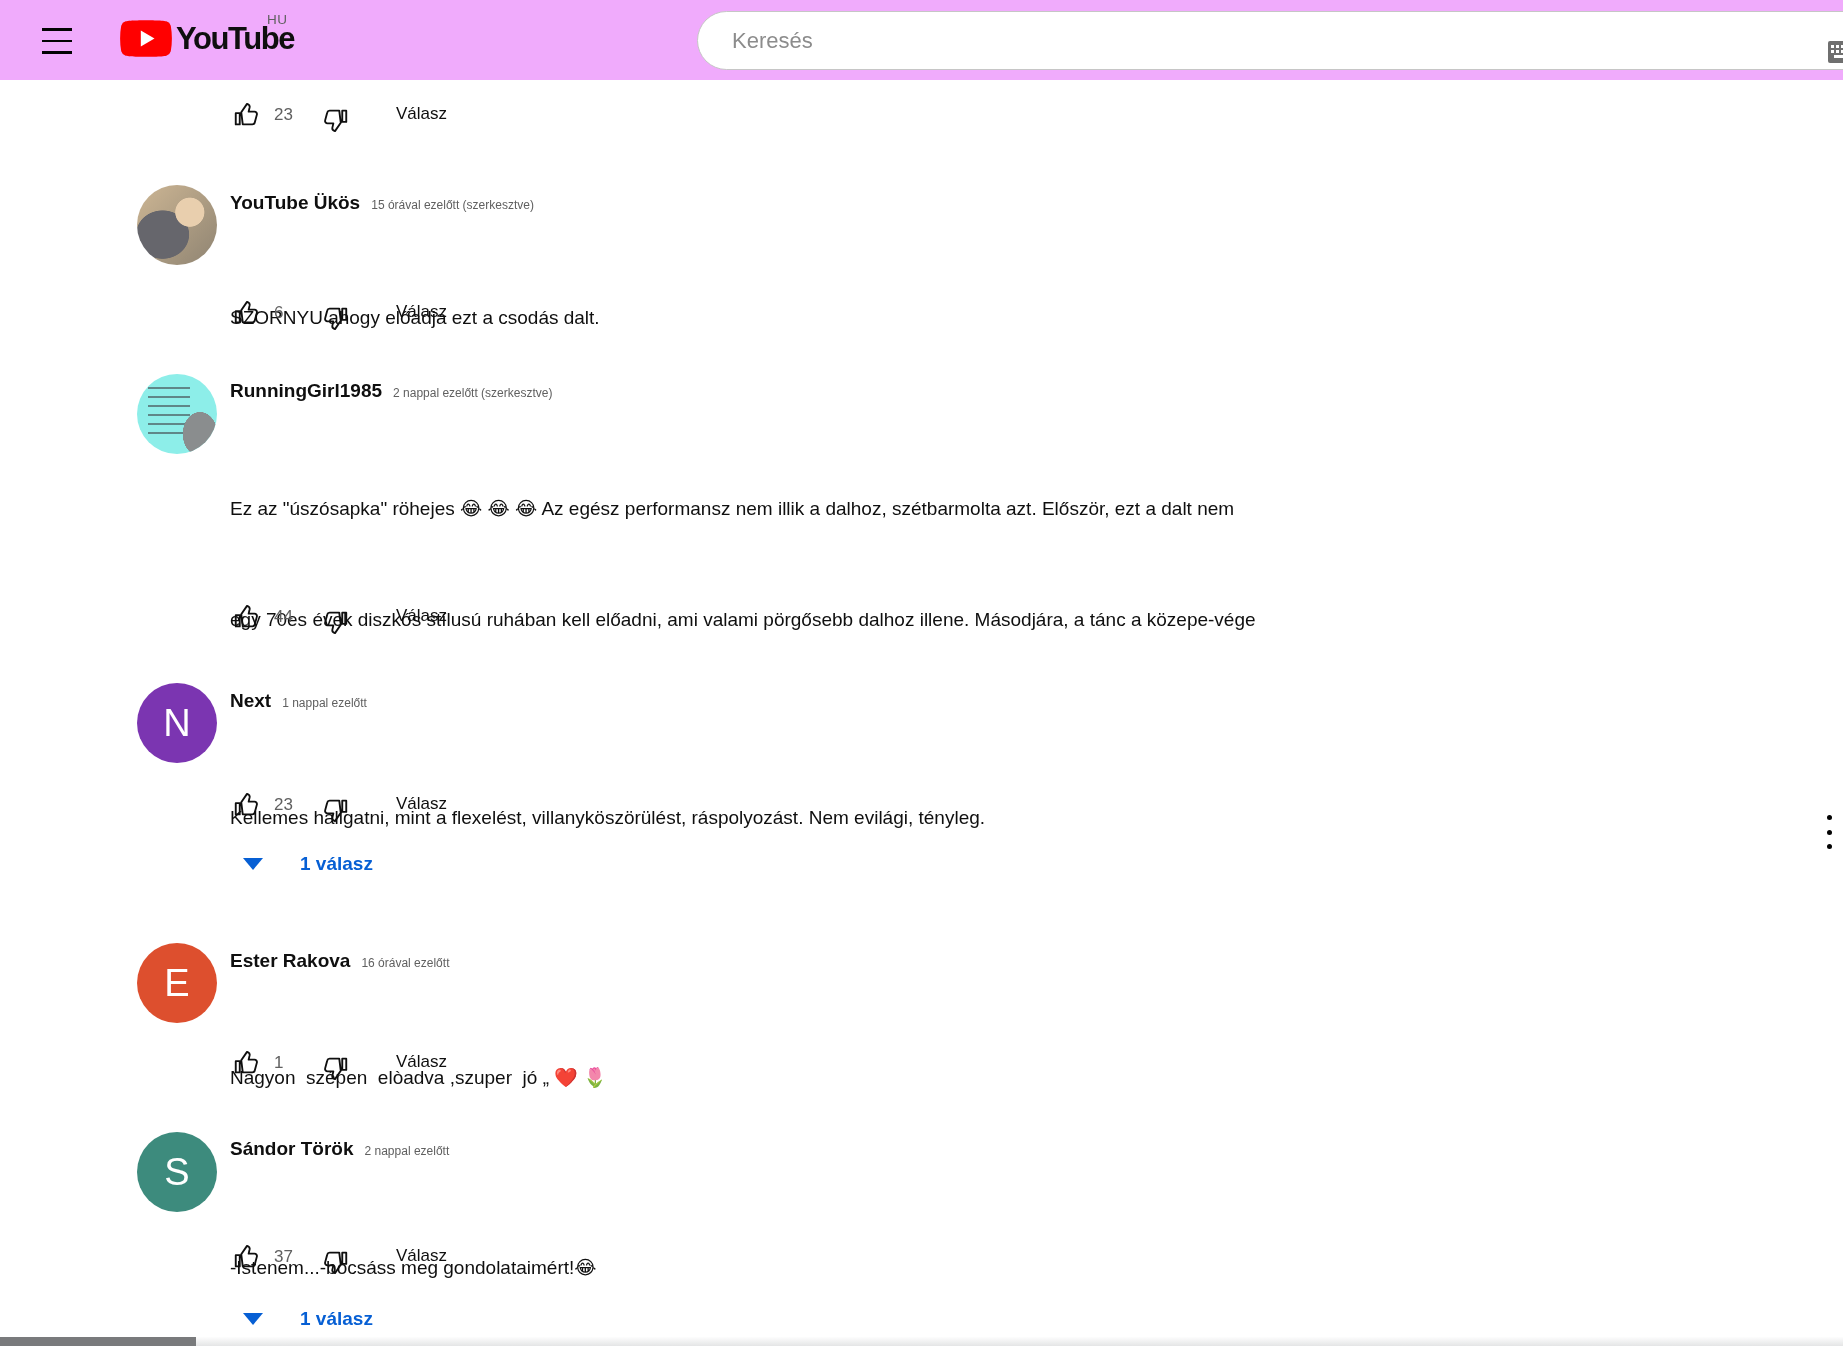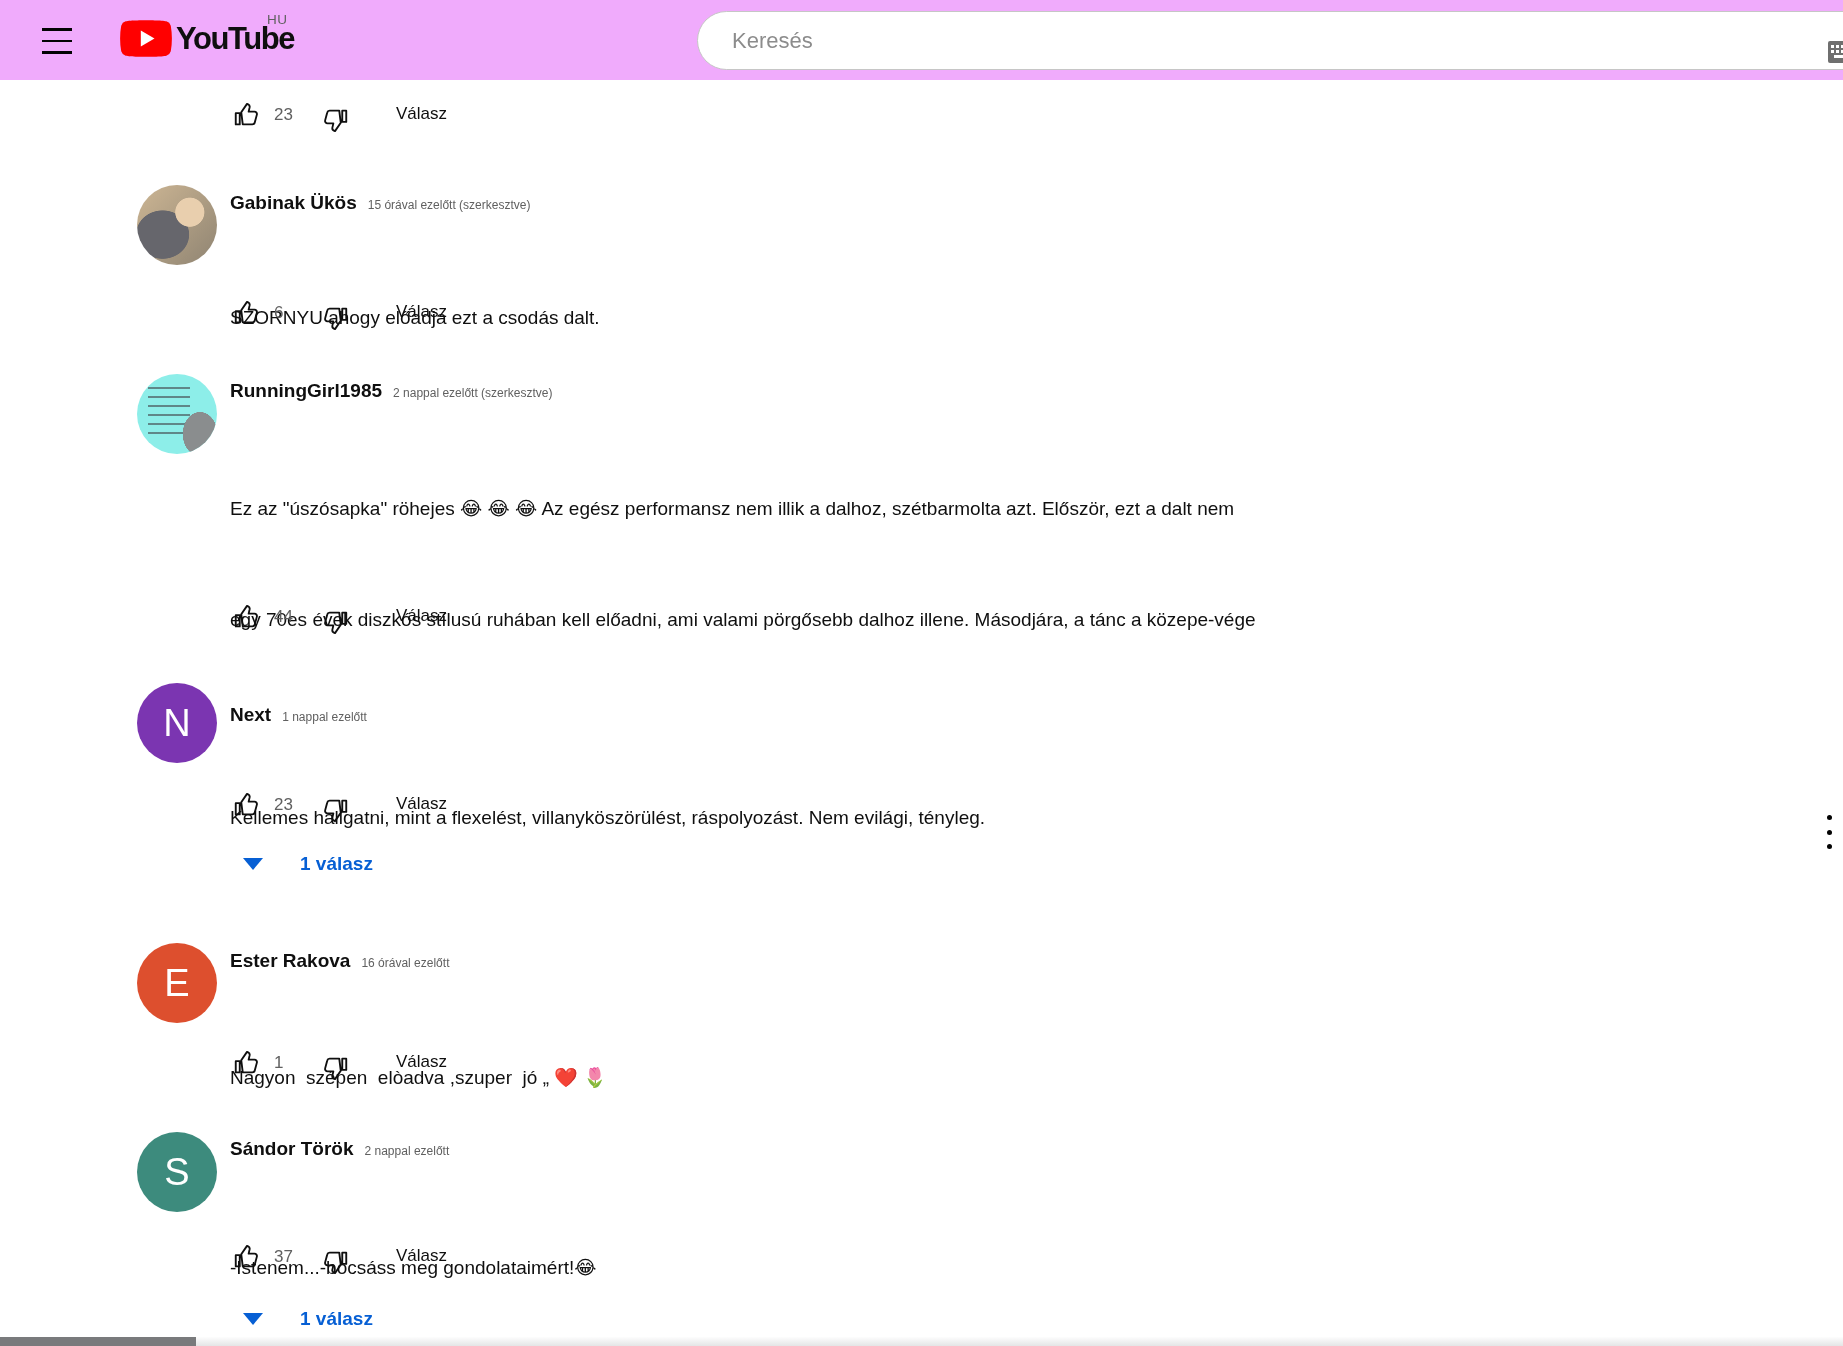--- a/index.html
+++ b/index.html
@@ -110,21 +110,21 @@
             <path d="M3 10.5h3.2v9H3zM8.6 19.5h7.7c.9 0 1.7-.6 1.9-1.5l1.7-6.3c.3-1.2-.6-2.4-1.9-2.4h-4.7l.8-3.4c.2-1-.3-2-1.2-2.4l-.9-.4-4.6 6.7z" fill="none" stroke="currentColor" stroke-width="1.5" stroke-linejoin="round"></path>
           </svg>
       </span>
       <span class="act-reply">Válasz</span>
     </div>
   </div>
 
   <div class="comment" style="top:185px">
     <div class="avatar avatar-photo-ibolya"></div>
     <div class="meta" style="top:7px">
-      <span class="author">Gabinak Ükös</span>
+      <span class="author">YouTube Ükös</span>
       <span class="time">15 órával ezelőtt (szerkesztve)</span>
     </div>
     <div class="ctext" style="top:40px">
       <div>SZORNYU ahogy előadja ezt a csodás dalt.</div>
     </div>
     <div class="actions" style="top:113px">
       <span class="act-like">
         <svg width="30" height="30" viewBox="0 0 24 24">
             <path d="M3 10.5h3.2v9H3zM8.6 19.5h7.7c.9 0 1.7-.6 1.9-1.5l1.7-6.3c.3-1.2-.6-2.4-1.9-2.4h-4.7l.8-3.4c.2-1-.3-2-1.2-2.4l-.9-.4-4.6 6.7z" fill="none" stroke="currentColor" stroke-width="1.5" stroke-linejoin="round"></path>
           </svg>
@@ -162,21 +162,21 @@
           </svg>
       </span>
       <span class="act-reply">Válasz</span>
     </div>
   </div>
 
   <div class="comment" style="top:683px">
     <div class="avatar" style="background: rgb(123, 53, 177);">
       <span>N</span>
     </div>
-    <div class="meta" style="top:21px">
+    <div class="meta" style="top:7px">
       <span class="author">Next</span>
       <span class="time">1 nappal ezelőtt</span>
     </div>
     <div class="ctext" style="top:42px">
       <div>Kellemes hallgatni, mint a flexelést, villanyköszörülést, ráspolyozást. Nem evilági, tényleg.</div>
     </div>
     <div class="actions" style="top:107px">
       <span class="act-like">
         <svg width="30" height="30" viewBox="0 0 24 24">
             <path d="M3 10.5h3.2v9H3zM8.6 19.5h7.7c.9 0 1.7-.6 1.9-1.5l1.7-6.3c.3-1.2-.6-2.4-1.9-2.4h-4.7l.8-3.4c.2-1-.3-2-1.2-2.4l-.9-.4-4.6 6.7z" fill="none" stroke="currentColor" stroke-width="1.5" stroke-linejoin="round"></path>

